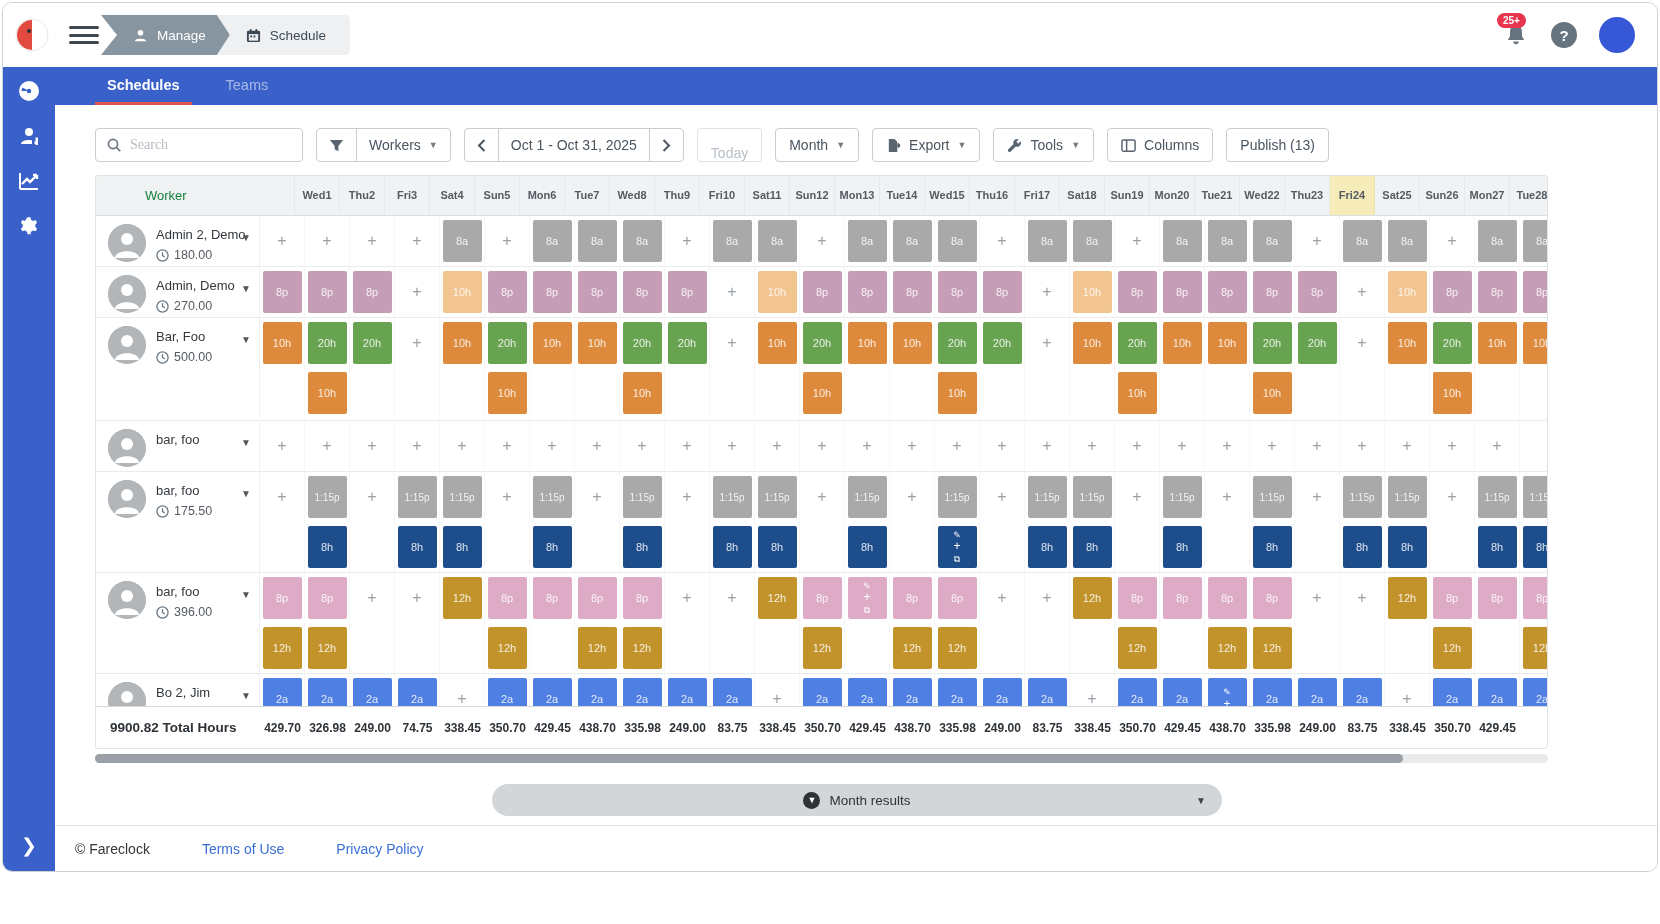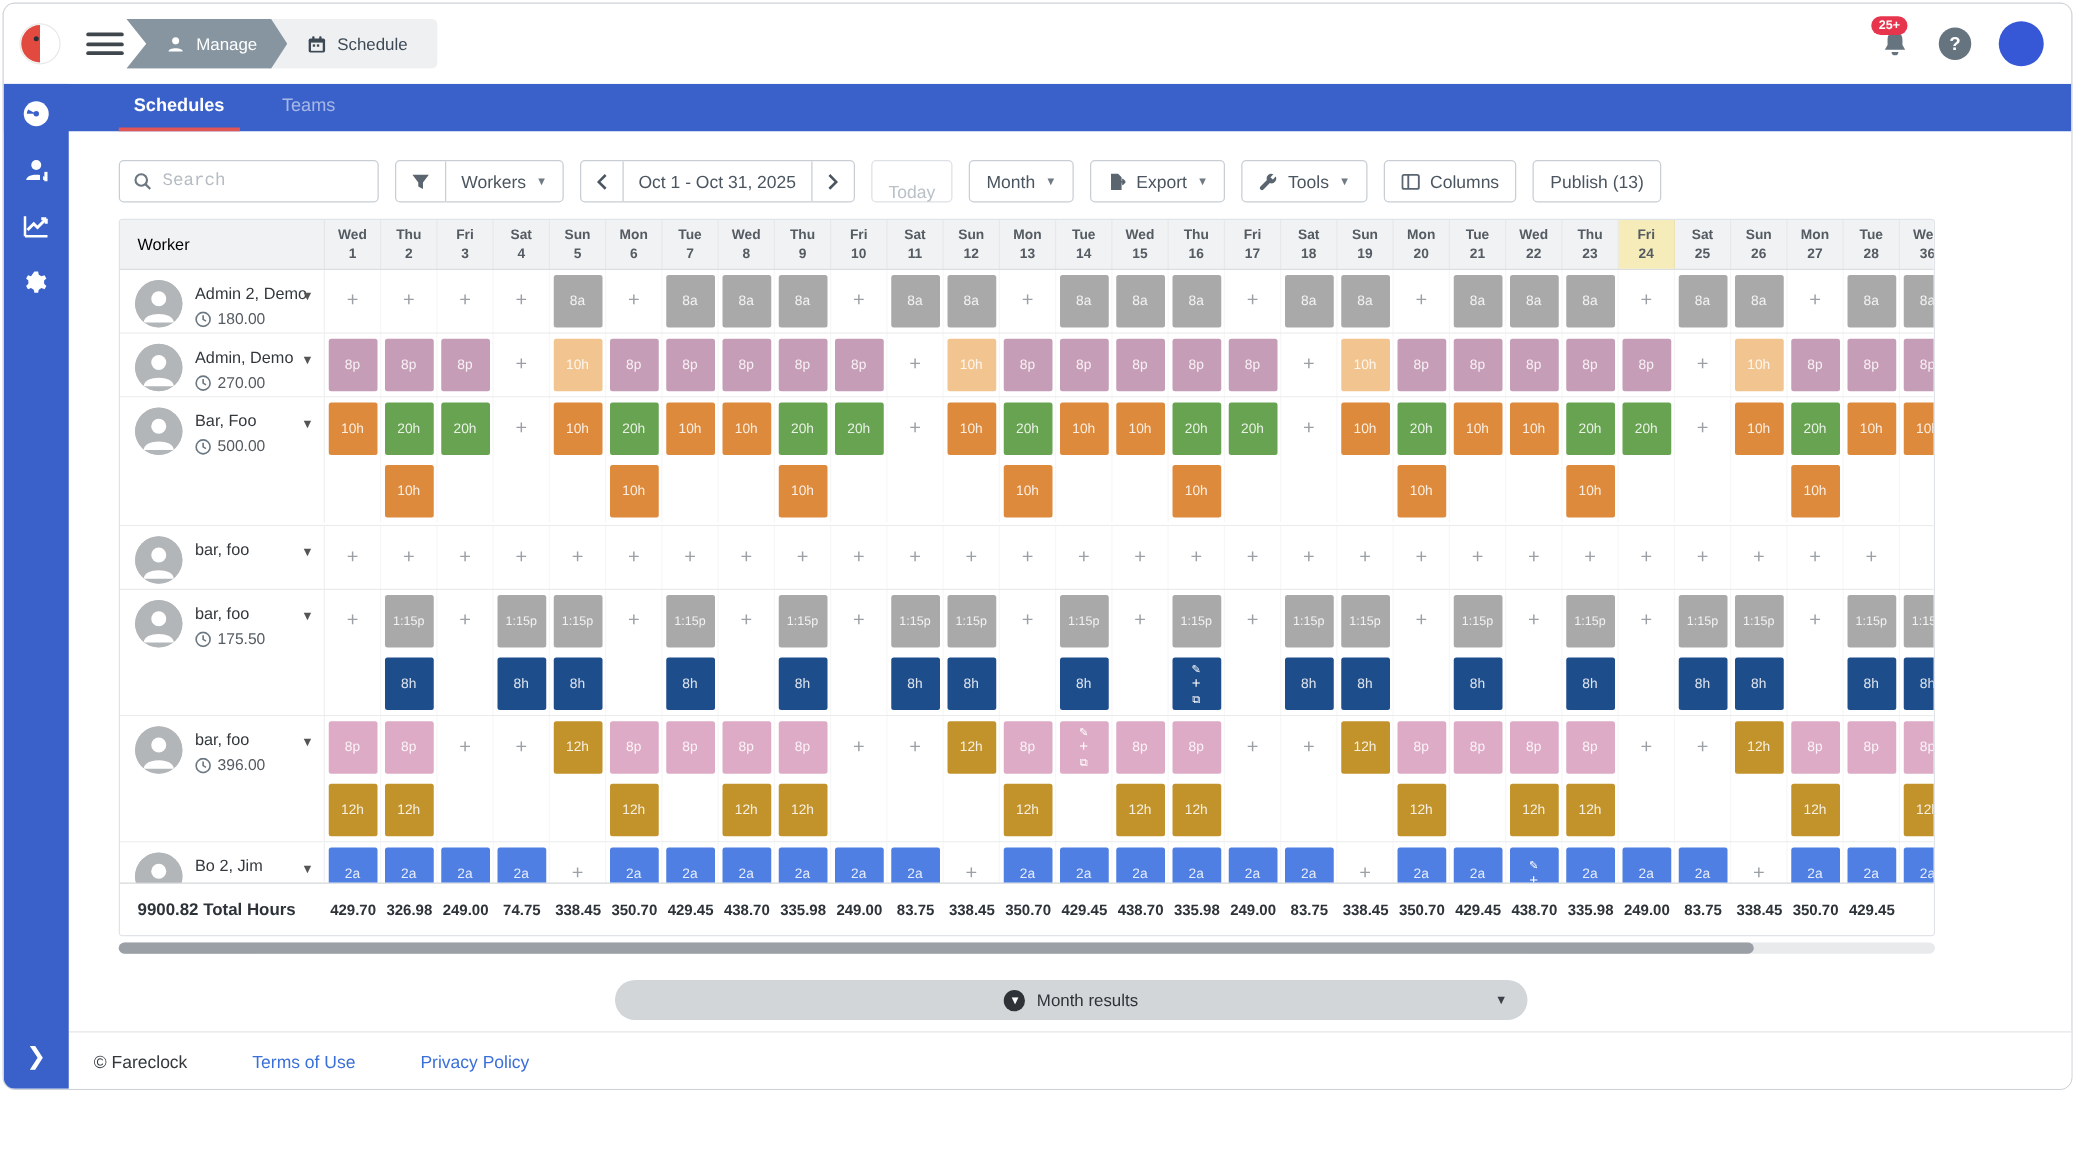--- a/index.html
+++ b/index.html
@@ -51,31 +51,31 @@
   .toolbar { display:flex; align-items:center; gap:13px; padding:22px 0 0 40px; height:58px; }
   .tb-btn, .tb-group { height:34px; border:1px solid #c8ced4; border-radius:4px; background:#fff;
            display:flex; align-items:center; font-size:14px; color:#4a5560; cursor:pointer; }
   .tb-btn { padding:0 13px; gap:8px; }
   .tb-btn.disabled { color:#b9c0c7; border-color:#dde1e5; cursor:default;align-items:flex-end; }
   .tb-group { padding:0; overflow:hidden; }
   .tb-group > * { height:100%; display:flex; align-items:center; padding:0 12px; gap:8px; cursor:pointer; }
   .tb-group > * + * { border-left:1px solid #c8ced4; }
   .search { width:208px; height:34px; border:1px solid #c8ced4; border-radius:4px; display:flex;
             align-items:center; padding:0 10px; gap:8px; }
-  .search input { border:none; outline:none; font-size:14px; color:#333; width:150px; font-family:Liberation Mono, monospace;}
+  .search input { border:none; outline:none; font-size:14px; color:#333; width:150px; font-family:Liberation Serif, serif;}
   .search input::placeholder { color:#b6bcc2; }
   .caret { font-size:9px; color:#707a83; }
 
   
   .grid { margin:12px 0 0 40px; width:1453px; border:1px solid #e0e3e7; border-radius:3px;
           overflow:hidden; background:#fff; }
   .g-header { display:flex; height:40px; background:#f1f2f3; border-bottom:1px solid #dcdfe2; }
   .w-col { width:164px; flex:0 0 auto; display:flex; align-items:center; padding-left:14px;
-           font-size:13px; color:#000000; border-right:1px solid #e4e7ea; }
-  .day-head { width:45px; flex:0 0 auto; display:flex; flex-direction:column; align-items:center;
+           font-size:13px; color:#15803d; border-right:1px solid #e4e7ea;margin-left:35px; }
+  .day-head { width:45px; flex:0 0 auto; display:flex; align-items:center;
               justify-content:center; font-size:11px; line-height:1.3; color:#545b62; font-weight:600;
               border-right:1px solid rgba(0,0,0,0.04); }
   .day-head.today { background:#f6ecba; }
   .rows-viewport { height:490px; overflow:hidden; }
   .g-row { display:flex; border-bottom:1px solid #e9ebed; background:#fff; }
   .worker-cell { width:164px; flex:0 0 auto; display:flex; align-items:flex-start; gap:10px;
                  padding:8px 6px 0 12px; border-right:1px solid #eef0f2; position:relative; }
   .avatar { width:38px; height:38px; border-radius:50%; background:#b3b6b9; flex:0 0 auto; overflow:hidden; }
   .w-name { font-size:13px; color:#33383d; padding-top:3px; white-space:nowrap; }
   .w-hours { display:flex; align-items:center; gap:5px; font-size:12.5px; color:#555b61; margin-top:6px; }

